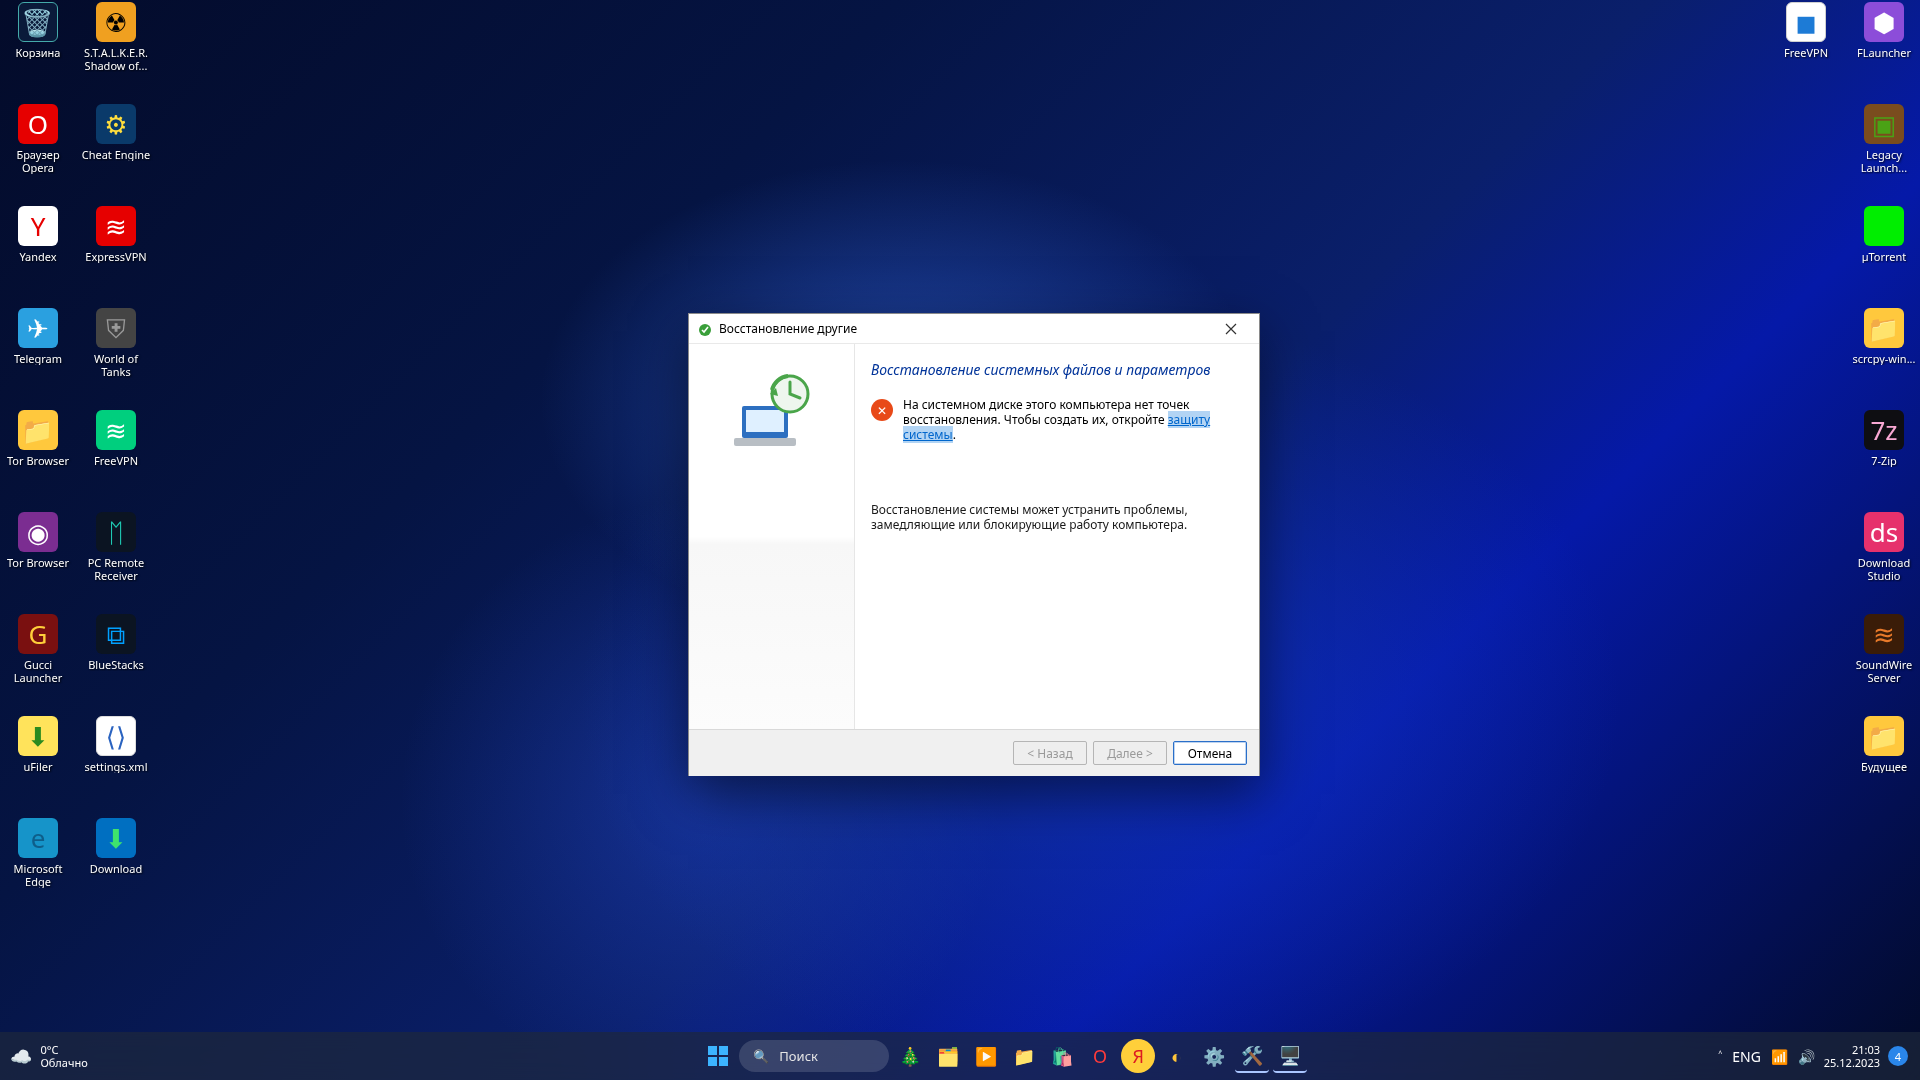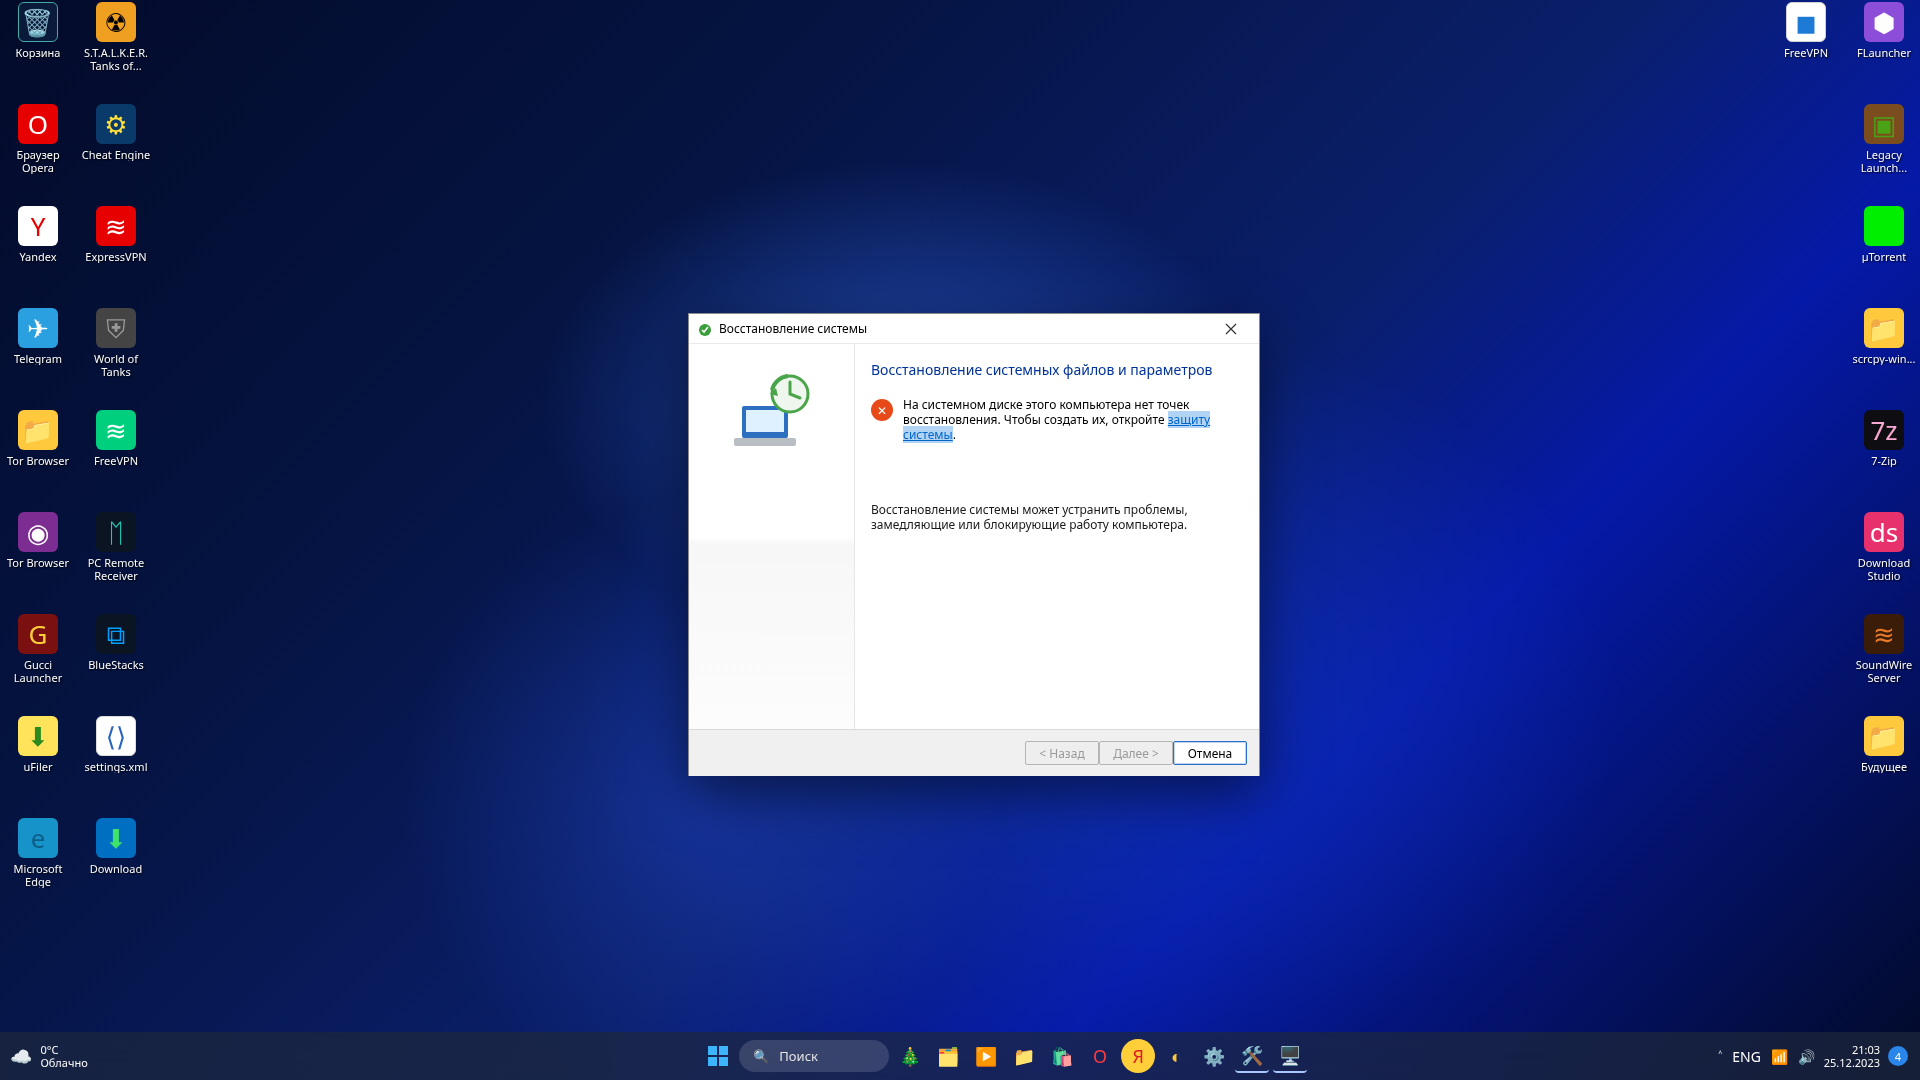--- a/index.html
+++ b/index.html
@@ -81,33 +81,33 @@
       border-bottom: 1px solid #e9e9e9;
     }
     .titlebar .t-icon { width: 16px; height: 16px; margin-right: 6px; display:inline-block; }
     .titlebar .t-text { font-size: 12px; color:#000; flex:1; }
     .titlebar .t-close { width: 40px; height: 28px; display:flex; align-items:center; justify-content:center; font-size:14px; color:#333; }
 
     .dialog .body { display:flex; height: 385px; }
     .body .left { width: 166px; background: linear-gradient(#fff 0%, #fff 50%, #f7f7f7 52%, #fcfcfc 100%); border-right:1px solid #e6e6e6; padding: 22px 10px; text-align:center; }
     .body .left .rest-icon { width:96px; height:96px; margin:0 auto; position:relative; }
     .body .right { flex:1; padding: 16px 22px 0 16px; font-size: 12px; color:#000; }
-    .right h2 { font-size: 14px; font-weight: 400; color:#003399; margin-bottom: 18px; }
+    .right h2 { font-size: 14px; font-weight: 400; color:#003399; margin-bottom: 18px; font-style: italic; }
     .right .err-row { display:flex; gap:10px; margin-bottom:60px; }
     .err-badge { width:22px; height:22px; border-radius:50%; background:#e84918; color:#fff; display:flex; align-items:center; justify-content:center; font-size:12px; flex:none; margin-top:2px;}
     .err-text { line-height: 15px; }
     .err-text a { color:#0066cc; text-decoration: underline; }
     .err-text .hl { background:#b2d4f4; }
     .right p { line-height: 15px; margin-bottom: 14px; color:#1a1a1a;margin-top:24px; }
 
     .dialog .footer {
       height: 47px;
       border-top: 1px solid #d9d9d9;
       background: #f0f0f0;
-      display: flex; align-items: center; justify-content: flex-end; padding: 0 12px;
+      display: flex; align-items: center; justify-content: flex-end; gap: 6px; padding: 0 12px;
     }
     .footer .wbtn {
       min-width: 74px; height: 24px;
       font-size: 12px;
       background:#e7e7e7; border:1px solid #b5b5b5; border-radius:2px;
       padding: 0 12px;
     }
     .footer .wbtn.disabled { color:#9a9a9a; background:#eee; }
     .footer .wbtn.primary { background:#fff; border:1px solid #2a6fc9; box-shadow: inset 0 0 0 1px rgba(42,111,201,0.3); }
 
@@ -137,21 +137,21 @@
 
 <div class="desktop-grid">
 
   <div id="left-icons">
       <div class="icon-cell" style="left: 0px; top: 2px;">
         <div class="ic ic-bin">🗑️</div>
         <div class="lbl">Корзина</div>
       </div>
       <div class="icon-cell" style="left: 78px; top: 2px;">
         <div class="ic ic-stalker">☢</div>
-        <div class="lbl">S.T.A.L.K.E.R. Tanks of...</div>
+        <div class="lbl">S.T.A.L.K.E.R. Shadow of...</div>
       </div>
       <div class="icon-cell" style="left: 0px; top: 104px;">
         <div class="ic ic-opera">O</div>
         <div class="lbl">Браузер Opera</div>
       </div>
       <div class="icon-cell" style="left: 78px; top: 104px;">
         <div class="ic ic-ce">⚙</div>
         <div class="lbl">Cheat Engine</div>
       </div>
       <div class="icon-cell" style="left: 0px; top: 206px;">
@@ -252,21 +252,21 @@
 </div>
 
 <div class="dialog">
   <div class="titlebar">
     <span class="t-icon">
       <svg viewBox="0 0 16 16">
           <circle cx="8" cy="8" r="6" fill="#3a9f3a"></circle>
           <path d="M5 8 L7 10 L11 5" stroke="#fff" stroke-width="1.6" fill="none"></path>
         </svg>
     </span>
-    <span class="t-text">Восстановление системы</span>
+    <span class="t-text">Восстановление другие</span>
     <div class="t-close">
       <svg width="12" height="12" viewBox="0 0 12 12">
           <path d="M1 1 L11 11 M11 1 L1 11" stroke="currentColor" stroke-width="1.2"></path>
         </svg>
     </div>
   </div>
   <div class="body">
     <div class="left">
       <div class="rest-icon">
         <svg viewBox="0 0 96 96">

